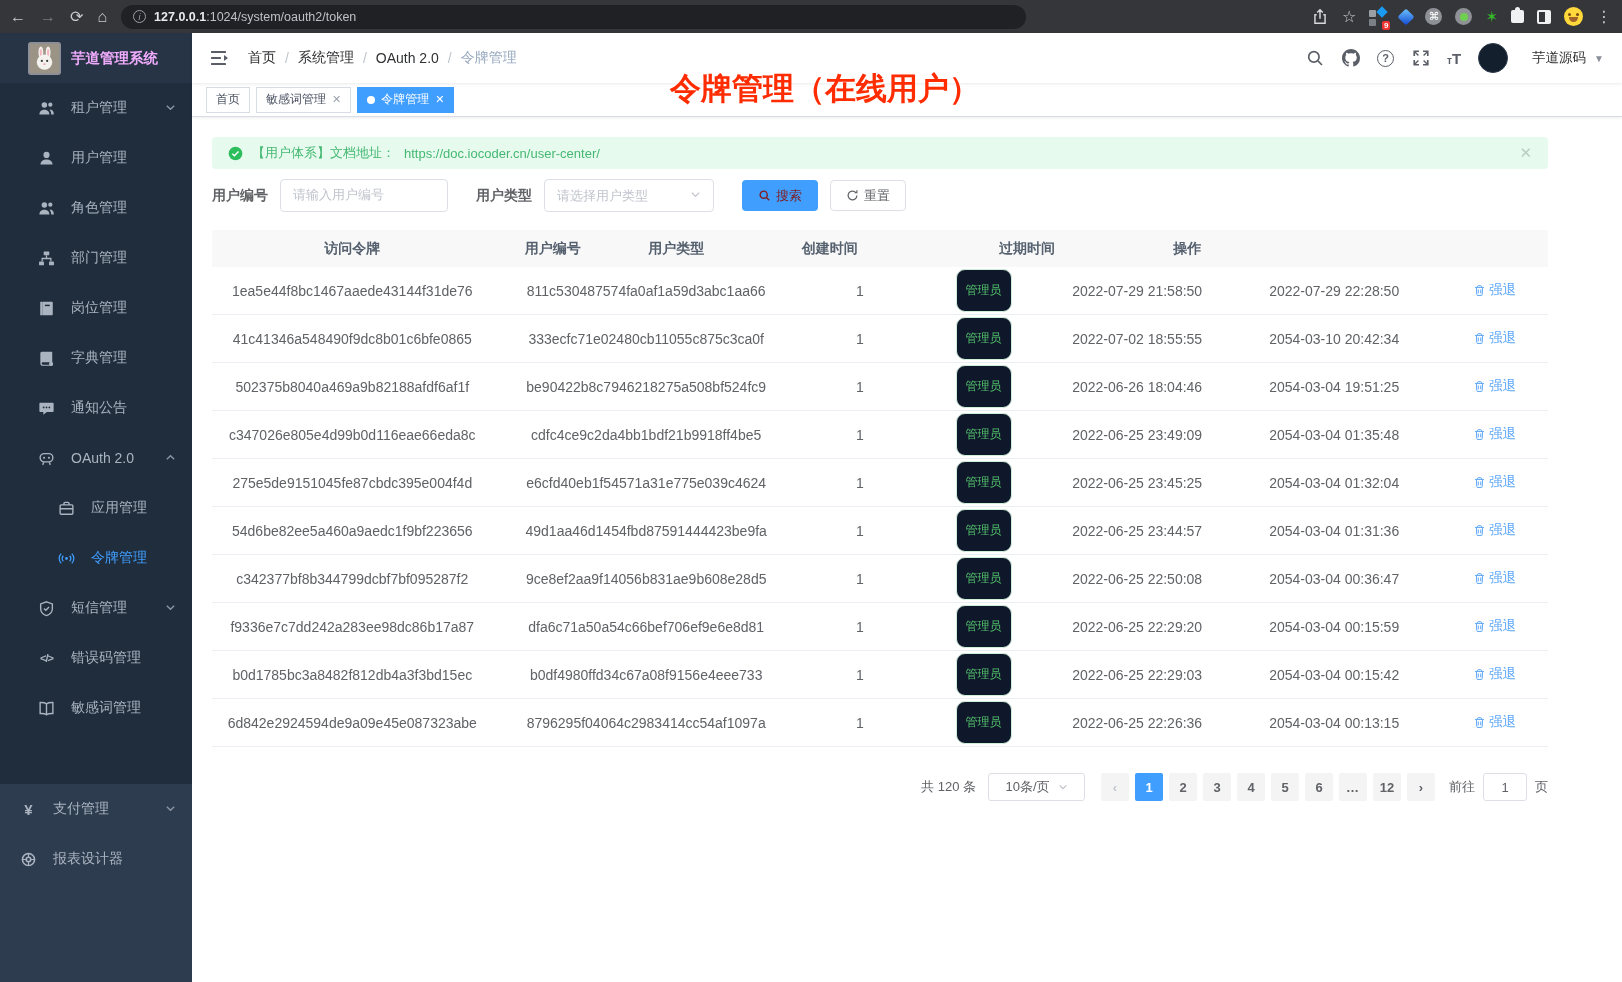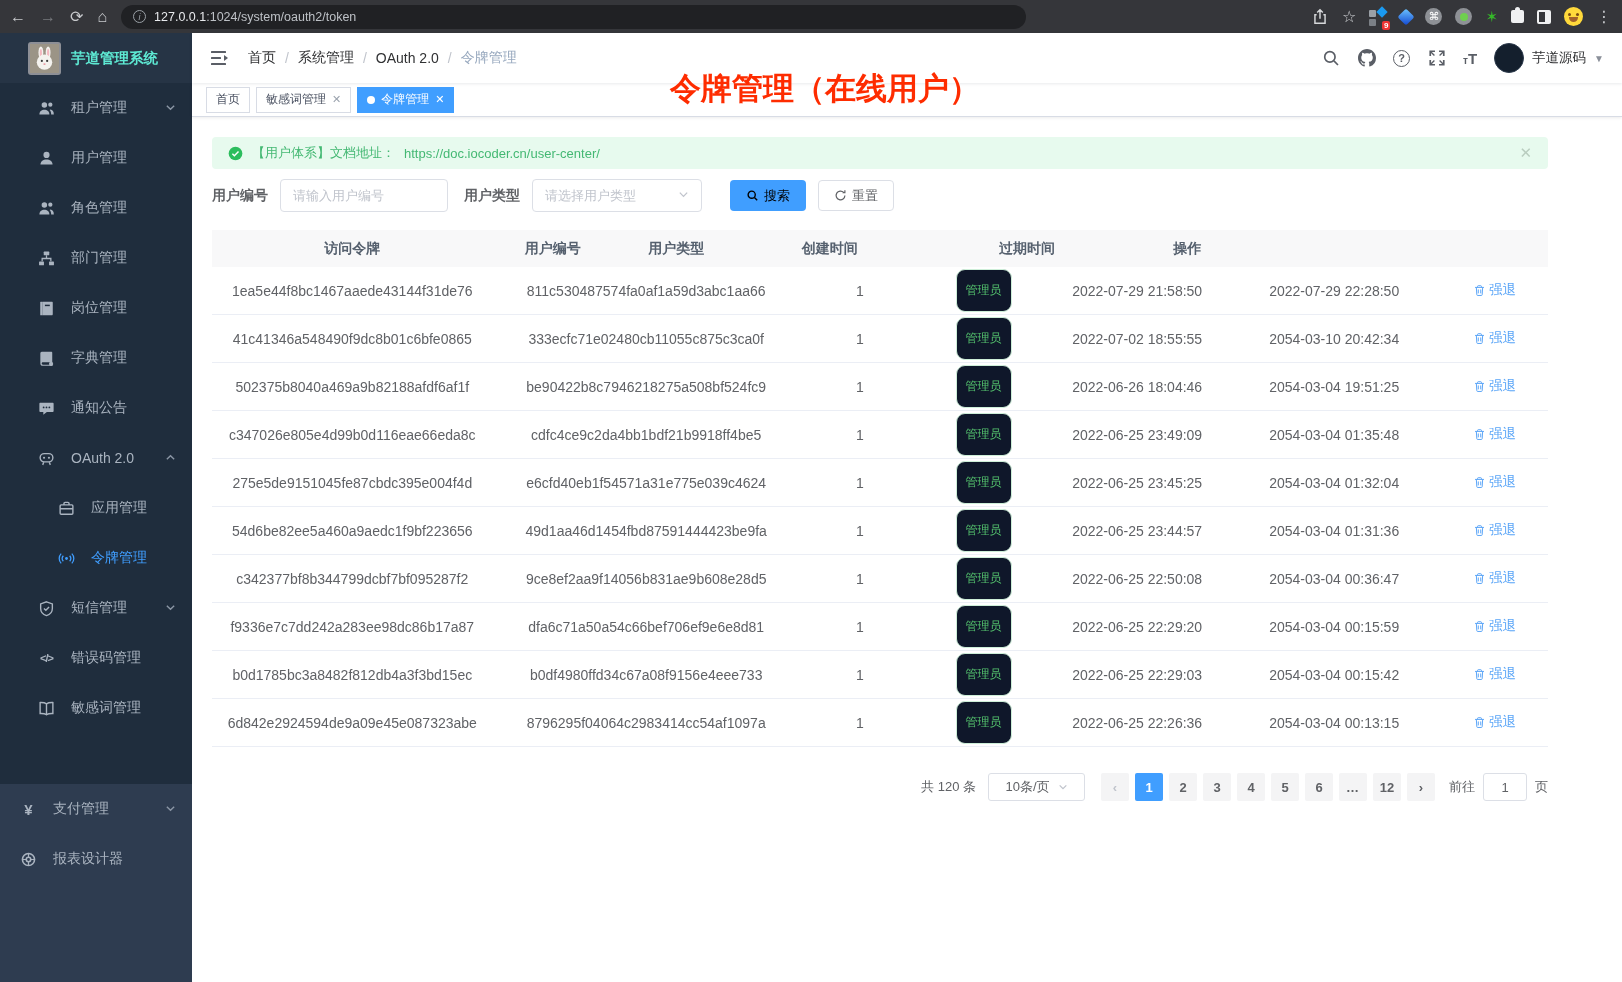--- a/index.html
+++ b/index.html
@@ -8,21 +8,21 @@
 
   
   .browser-bar { height:33px; background:#35363a; display:flex; align-items:center; padding:0 10px; gap:14px; }
   .b-ico { color:#c8cacd; font-size:16px; line-height:1; cursor:pointer; }
   .b-ico.dim { color:#77797d; }
   .url-pill { flex:1; max-width:905px; height:24px; background:#202124; border-radius:12px;
     display:flex; align-items:center; padding:0 12px; gap:8px; }
   .url-info { width:13px; height:13px; border:1.2px solid #9aa0a6; border-radius:50%; color:#9aa0a6;
     font-size:9px; display:flex; align-items:center; justify-content:center; font-style:italic; }
   .url-text { font-size:12.5px; color:#bdc1c6; white-space:nowrap; }
-  .url-text b { color:#e8eaed; font-weight:400; }
+  .url-text b { color:#e8eaed; font-weight:700; }
   .chrome-right { display:flex; align-items:center; gap:13px; margin-left:auto; }
   .ext-cluster { position:relative; width:18px; height:18px; }
   .ext-sq { position:absolute; width:7px; height:7px; background:#9aa0a6; border-radius:1px; }
   .ext-diamond { position:absolute; width:8px; height:8px; background:#1a9af0; transform:rotate(45deg); right:1px; top:0; }
   .ext-badge { position:absolute; right:-3px; bottom:-4px; background:#e33; color:#fff; font-size:8px;
     padding:0 2px; border-radius:2px; font-weight:700; }
   .gem { width:12px; height:12px; background:linear-gradient(135deg,#6cc4ff,#1247d0); transform:rotate(45deg); border-radius:2px; }
   .circ-ext { width:17px; height:17px; border-radius:50%; background:#8e9196; color:#fff; display:flex;
     align-items:center; justify-content:center; font-size:11px; }
   .circ-ext .dot { width:8px; height:8px; border-radius:50%; background:#6fcf4e; }
@@ -35,21 +35,21 @@
   .emoji:before { content:""; position:absolute; left:4px; top:6px; width:3px; height:3px; border-radius:50%;
      background:#7a4a12; box-shadow:8px 0 0 #7a4a12; }
   .emoji:after { content:""; position:absolute; left:5px; top:10px; width:9px; height:5px;
      border-radius:0 0 9px 9px; background:#a3622a; }
 
   
   .app { display:flex; height:949px; }
   .sidebar { width:192px; background:#1f2d3d; display:flex; flex-direction:column; flex-shrink:0; }
   .logo-row { height:50px; background:#263445; display:flex; align-items:center; padding:0 0 0 28px; gap:10px; flex-shrink:0; }
   .logo-img { width:33px; height:33px; border-radius:3px; background:#8d8f96; display:flex; align-items:center; justify-content:center; }
-  .logo-title { color:#5eead4; font-size:14.5px; font-weight:700; white-space:nowrap; }
+  .logo-title { color:#f0abfc; font-size:14.5px; font-weight:700; white-space:nowrap; }
   .menu-top { flex:1 0 auto; }
   .menu-bottom { background:#2e3c50; flex:1 0 147px; }
   .menu-item { height:50px; display:flex; align-items:center; gap:16px; padding-left:38px; cursor:pointer;
      color:#aab4c0; font-size:14px; position:relative; }
   .menu-item .mi-icon { width:17px; height:17px; display:flex; align-items:center; justify-content:center; flex-shrink:0; }
   .menu-item .mi-icon svg { width:17px; height:17px; }
   .menu-item.sub { padding-left:58px; }
   .menu-item.root { padding-left:20px; }
   .menu-item.active { color:#409eff; }
   .mi-chev { position:absolute; right:16px; color:#8b96a5; }
@@ -67,21 +67,21 @@
   .bc-sep { color:#c0c4cc; }
   .nav-right { margin-left:auto; display:flex; align-items:center; gap:17px; color:#5a5e66; }
   .nav-ico { width:19px; height:19px; cursor:pointer; display:flex; align-items:center; justify-content:center; }
   .nav-ico svg { width:18px; height:18px; }
   .help-circ { width:17px; height:17px; border:1.5px solid #5a5e66; border-radius:50%; font-size:11px; font-weight:700;
      display:flex; align-items:center; justify-content:center; }
   .font-ico { font-weight:700; font-size:15px; letter-spacing:0; }
   .font-ico small { font-size:10px; }
   .user-chip { display:flex; align-items:center; gap:8px; cursor:pointer; }
   .avatar { width:30px; height:30px; border-radius:50%; background:#141f2d; border:1px solid #2c3a4c; }
-  .user-name { color:#303133; font-size:13.5px; }
+  .user-name { color:#303133; font-size:13.5px;margin-left:16px; }
   .caret { color:#8a8f99; font-size:10px; }
 
   .tags-view { height:34px; border-bottom:1px solid #d8dce5; box-shadow:0 1px 3px rgba(0,0,0,.08); display:flex;
      align-items:center; padding:0 14px; gap:6px; background:#fff; position:relative; z-index:2; }
   .tag { height:26px; display:flex; align-items:center; gap:6px; padding:0 9px; border:1px solid #d8dce5;
      background:#fff; color:#495060; font-size:12px; cursor:pointer; }
   .tag .tag-close { font-size:11px; color:#9aa2ad; }
   .tag.active { background:#409eff; border-color:#409eff; color:#fff; }
   .tag.active .tag-dot { width:8px; height:8px; border-radius:50%; background:#fff; }
   .tag.active .tag-close { color:#fff; }
@@ -92,29 +92,29 @@
   .alert { width:1336px; background:#e7faee; border-radius:4px; height:32px; display:flex; align-items:center;
      padding:0 16px; gap:9px; margin-bottom:10px; }
   .alert-check { width:15px; height:15px; flex-shrink:0; }
   .alert-text { color:#44b873; font-size:13px; }
   .alert-link { color:#44b873; font-size:13px; text-decoration:none; cursor:pointer; }
   .alert-close { margin-left:auto; color:#b9cdbf; font-size:15px; cursor:pointer; }
 
   .filter-row { display:flex; align-items:center; margin:10px 0 18px; }
   .f-label { font-weight:700; color:#606266; margin-right:12px; font-size:14px; }
   .f-input { width:168px; height:33px; border:1px solid #dcdfe6; border-radius:4px; padding:0 12px; font-size:13px;
-     color:#606266; outline:none; margin-right:16px; font-family:Liberation Serif, serif; }
+     color:#606266; outline:none; margin-right:28px; font-family:Liberation Mono, monospace; }
   .f-input::placeholder { color:#c0c4cc; }
   .f-select { width:170px; height:33px; border:1px solid #dcdfe6; border-radius:4px; padding:0 12px; font-size:13px;
      color:#c0c4cc; display:flex; align-items:center; justify-content:space-between; margin-right:28px; cursor:pointer; }
   .f-select .sel-chev svg { width:11px; height:11px; color:#c0c4cc; }
   .btn { height:31px; border-radius:4px; display:inline-flex; align-items:center; gap:5px; padding:0 15px;
      font-size:13px; cursor:pointer; border:1px solid transparent; }
   .btn svg { width:13px; height:13px; }
-  .btn-primary { background:#409eff; color:#000000; margin-right:12px; }
+  .btn-primary { background:#409eff; color:#7f1d1d; margin-right:12px; }
   .btn-plain { background:#fff; color:#606266; border-color:#dcdfe6; }
 
   .table { width:1336px; margin-top:8px; }
   .t-row { display:flex; align-items:center; border-bottom:1px solid #ebeef5; }
   .t-head { background:#f8f8f9; border-bottom:none; }
   .t-cell { text-align:center; padding:0 6px; font-size:14px; color:#606266; overflow:hidden; white-space:nowrap; }
   .t-head .t-cell { font-weight:700; color:#55606e; font-size:14px; height:37px; line-height:37px; }
   .t-body .t-row { height:48px;align-items:center; }
   .c0{width:21%} .c1{width:23%} .c2{width:9%} .c3{width:9.5%} .c4{width:13.5%} .c5{width:16%} .c6{width:8%}
   .tag-success { display:inline-block; padding:13px 9px; font-size:12px; color:#54c26d; background:#0f172a;

